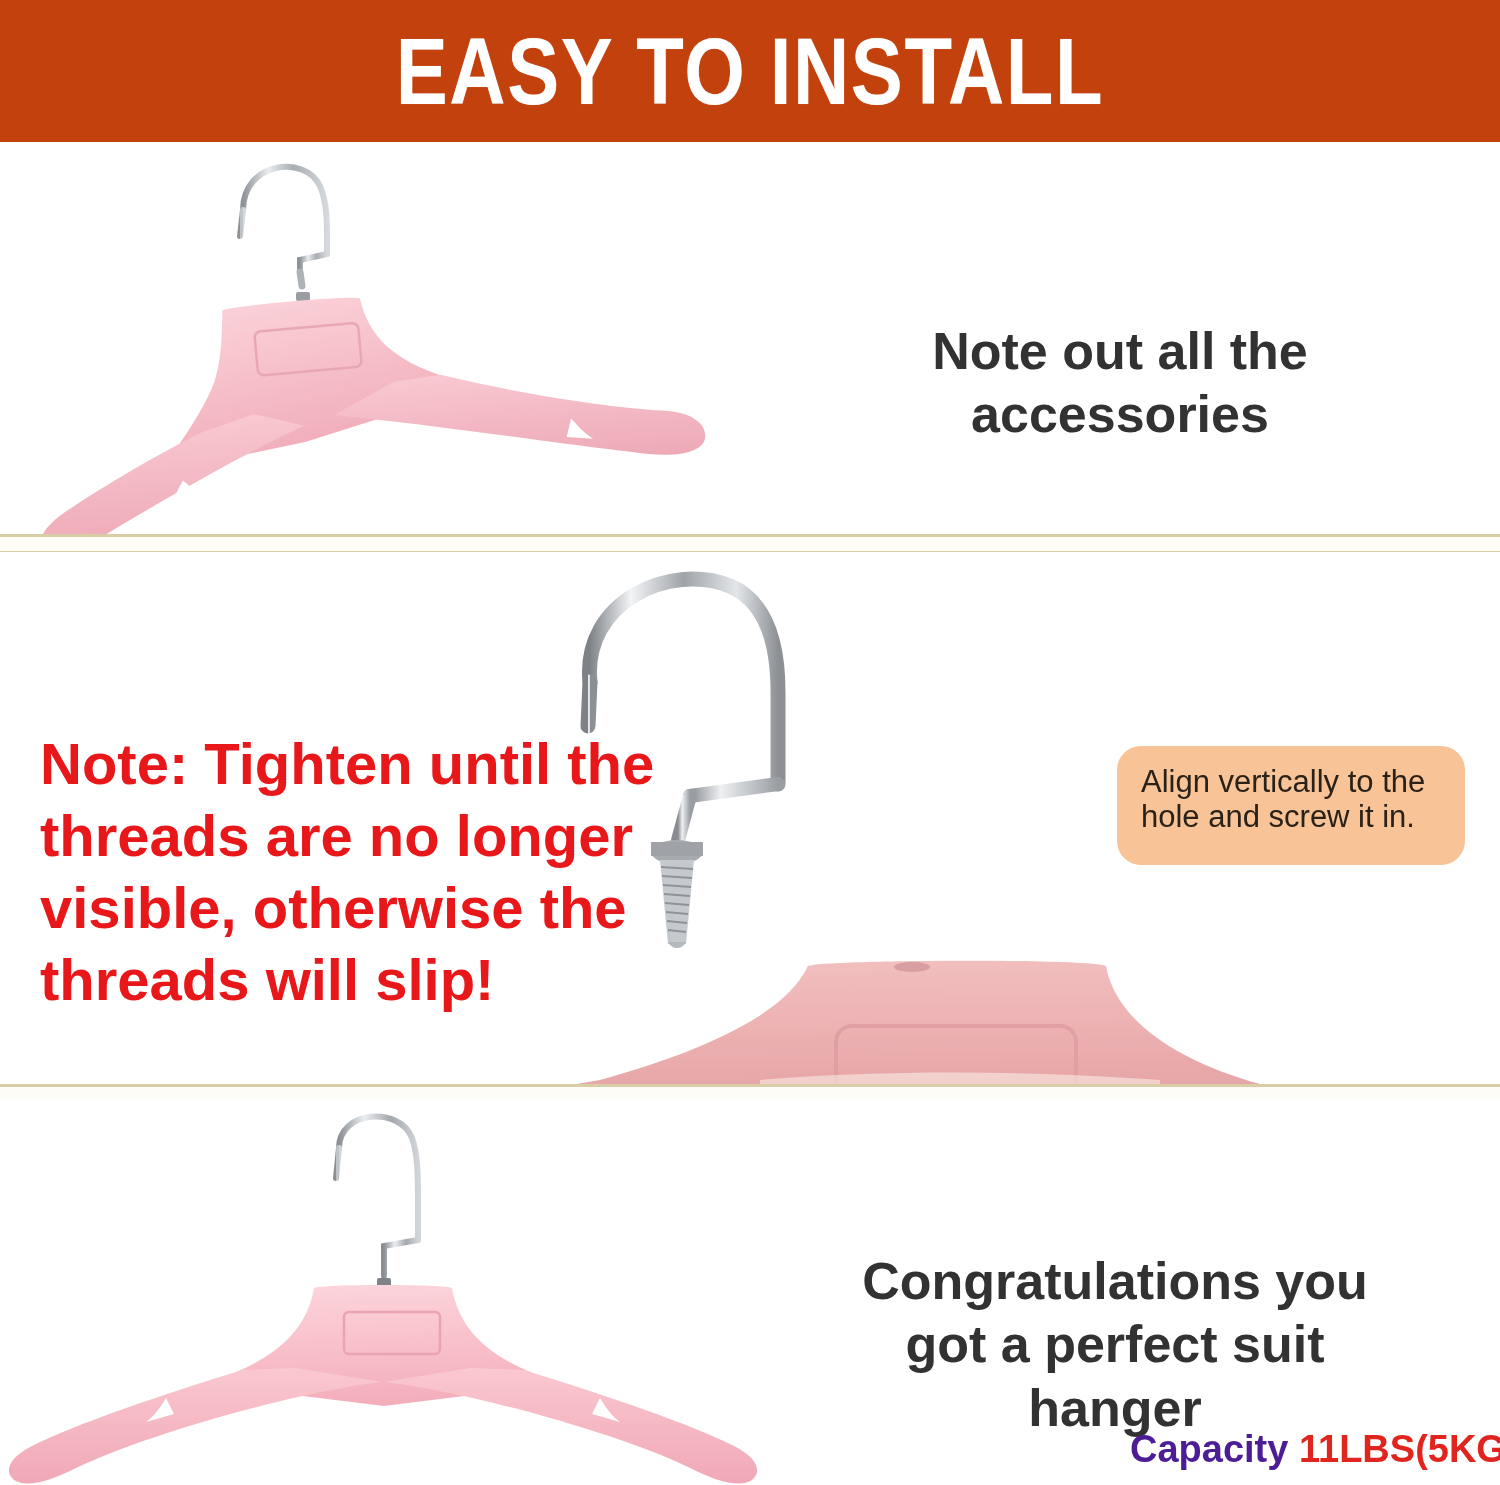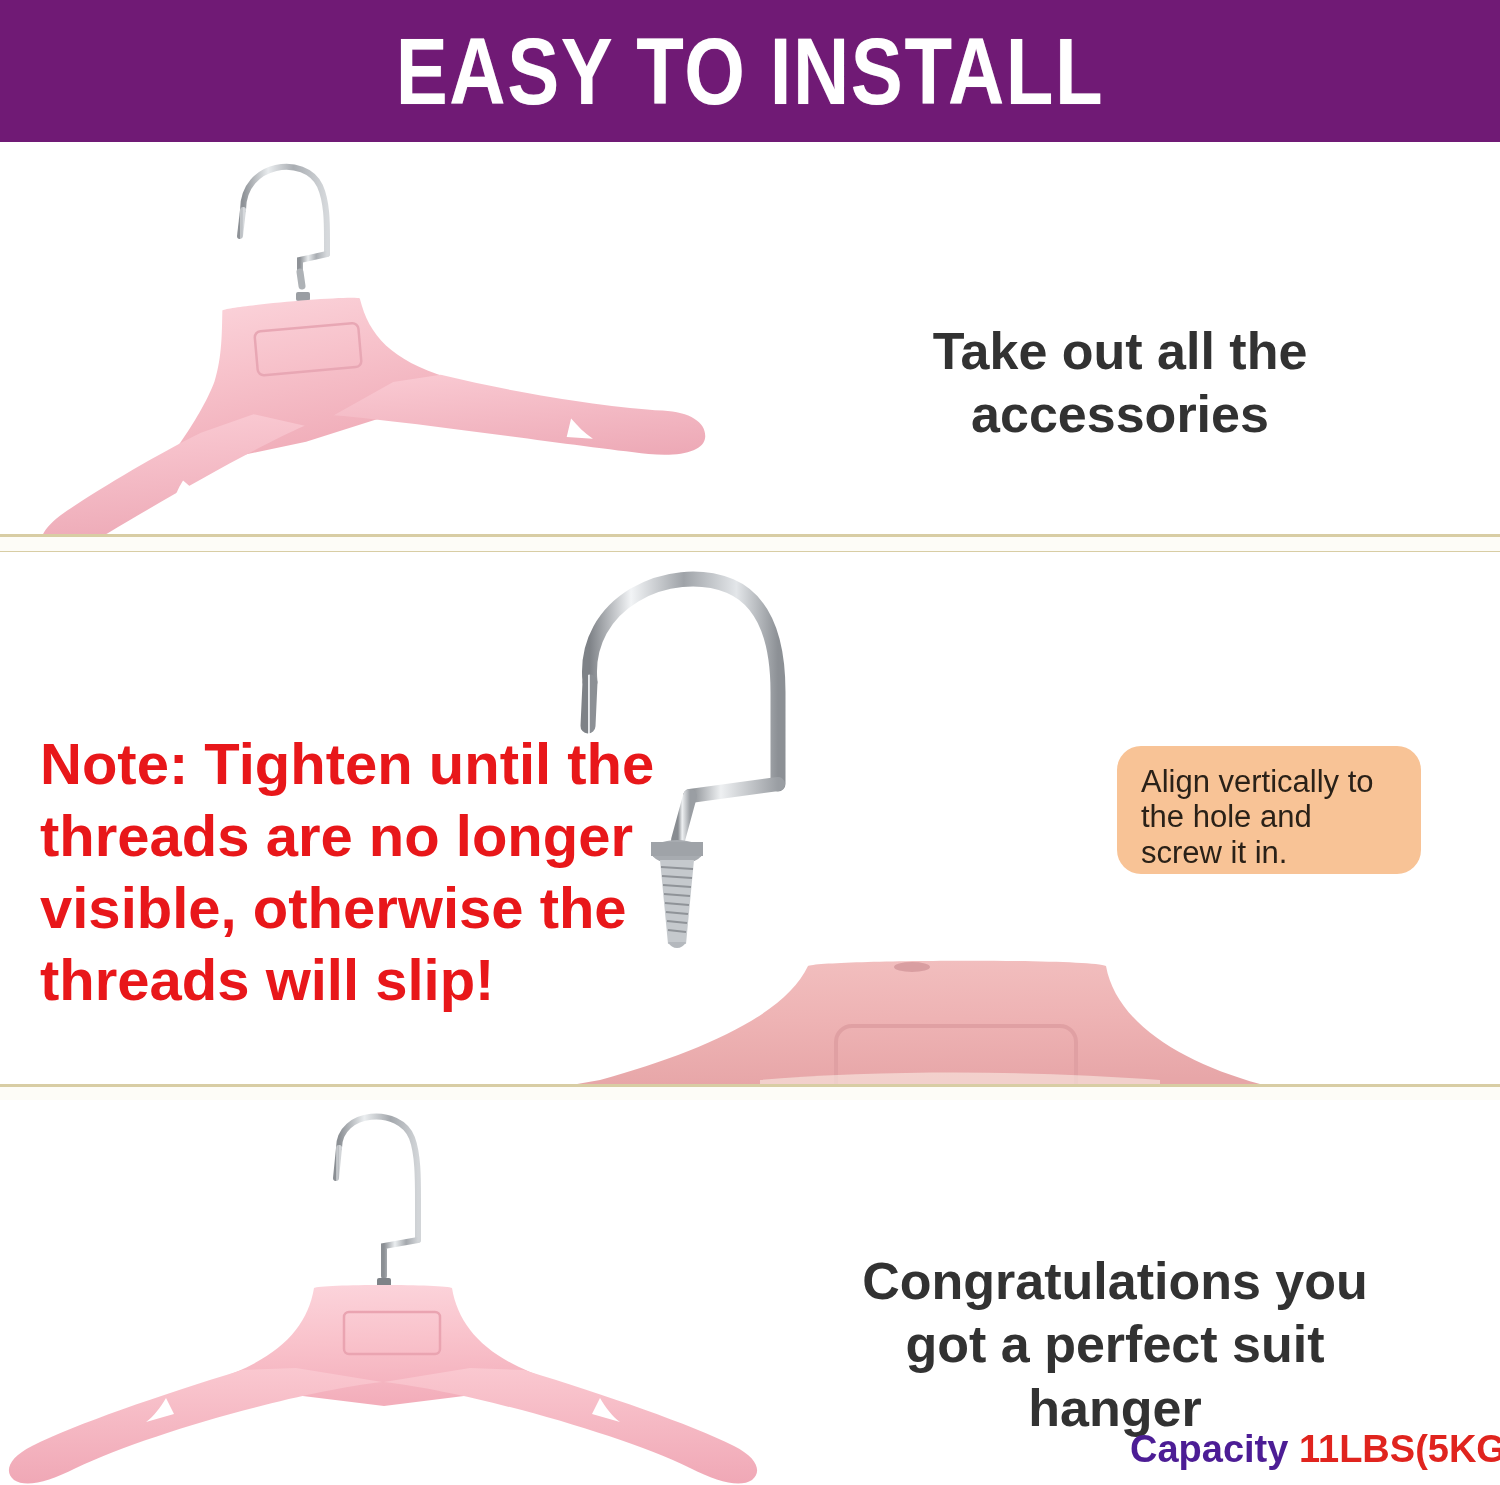--- a/index.html
+++ b/index.html
@@ -7,21 +7,21 @@
   body {
     width:1500px; height:1485px;
     font-family:"Liberation Sans", sans-serif;
     position:relative; overflow:hidden;
     background:#ffffff;
   }
 
   
   .banner {
     position:absolute; left:0; top:0; width:1500px; height:142px;
-    background:#701a75;
+    background:#c2410c;
     display:flex; align-items:center; justify-content:center;
   }
   .banner-title {
     color:#ffffff;
     font-family:"Liberation Sans Narrow","Liberation Sans",sans-serif;
     font-weight:bold;
     font-size:95px;
     letter-spacing:2px;
     transform:scaleX(0.82);
     transform-origin:center;
@@ -58,24 +58,24 @@
     left:40px; top:728px; width:690px;
     color:#e8171a;
     font-weight:bold;
     font-size:58px;
     line-height:1.24;
     text-align:left;
   }
 
   .callout {
     position:absolute;
-    left:1117px; top:746px; width:304px;
+    left:1117px; top:746px; width:348px;
     background:#f8c396;
     border-radius:24px;
-    padding:18px 22px 4px 24px;
+    padding:18px 22px 30px 24px;
     color:#2a2118;
     font-size:31px;
     line-height:1.14;
     font-weight:normal;
   }
 
   .capacity {
     position:absolute;
     left:1130px; top:1428px;
     font-size:38px; font-weight:bold;
@@ -152,21 +152,21 @@
 
         <path d="M174 328 C168 336 164 344 160 352 L186 340 Z" fill="#ffffff"></path>
 
         <rect x="258" y="186" width="104" height="44" rx="6" fill="none" stroke="#e8a7b4" stroke-width="2.5"></rect>
       </g>
     </svg>
   </div>
 
 </div>
 
-<div class="caption" style="left:885px; top:320px; width:470px;">Take out all the accessories</div>
+<div class="caption" style="left:885px; top:320px; width:470px;">Note out all the accessories</div>
 
 <div class="divider" id="div1">
   <div class="rule"></div>
   <div class="gap"></div>
   <div class="rule"></div>
 </div>
 
 <div class="panel" id="panel2">
 
   <div class="art" style="left:560px; top:0px;">

